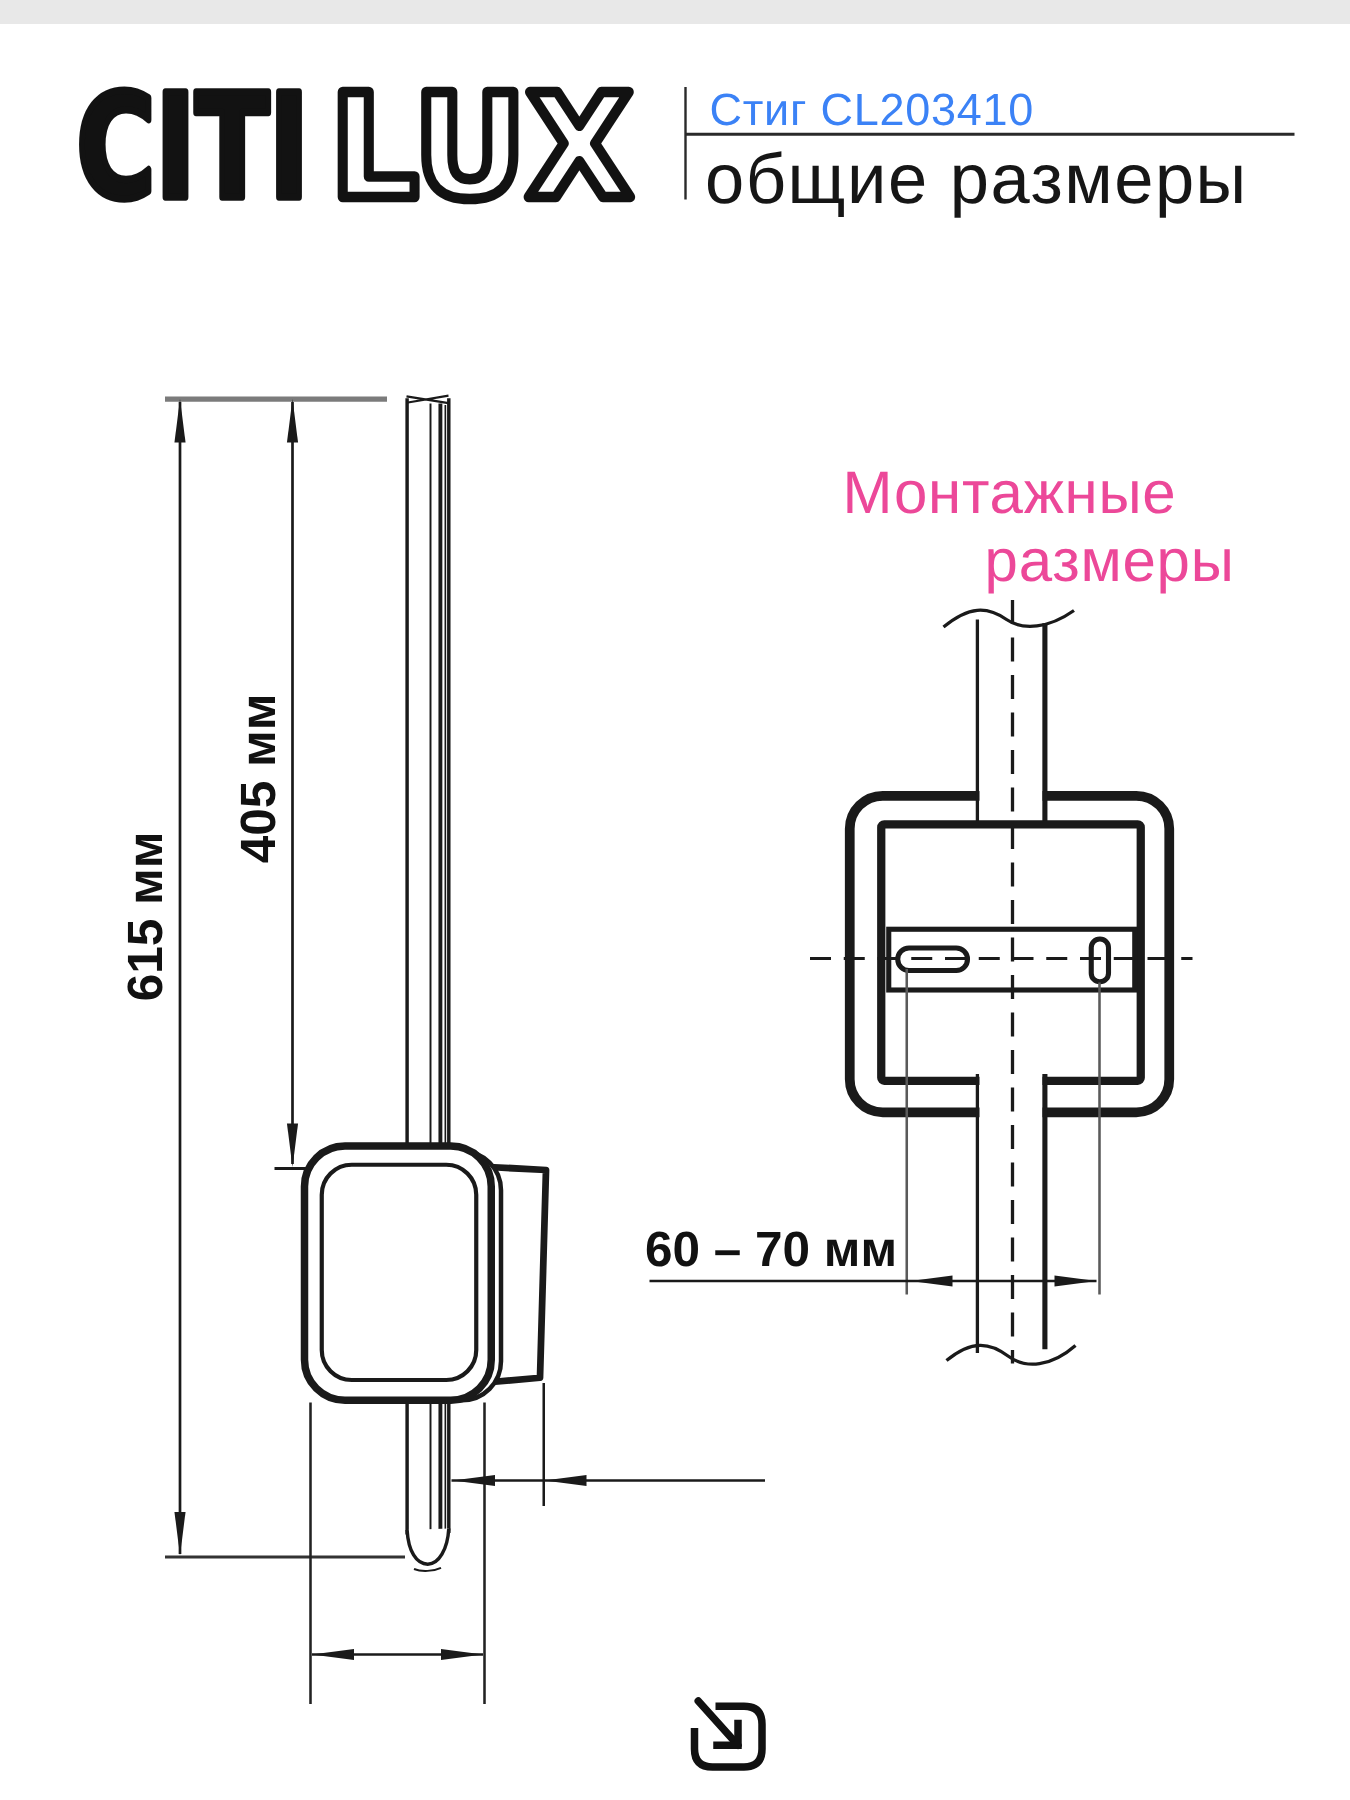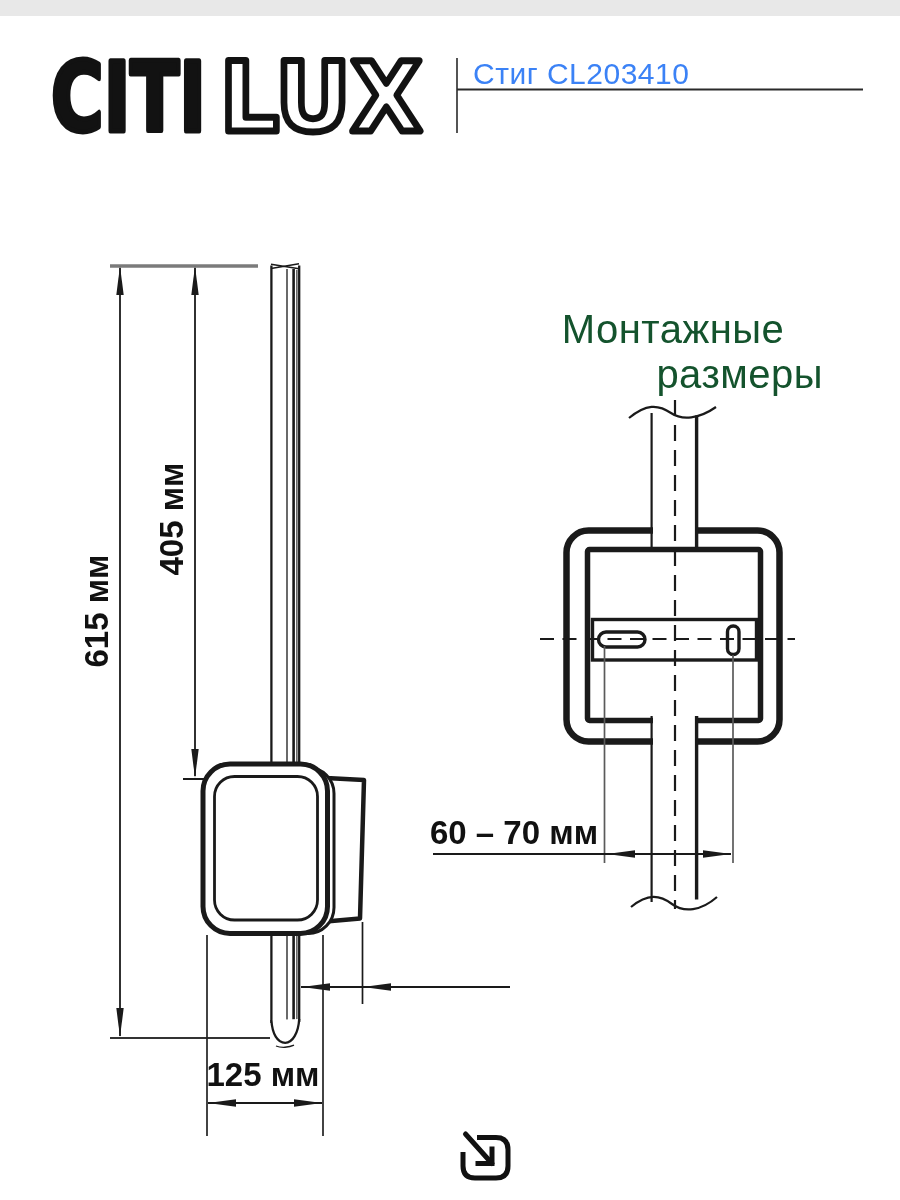--- a/index.html
+++ b/index.html
@@ -18,21 +18,21 @@
   .hdr-product{
     position:absolute;left:473px;top:41px;font-size:30px;font-weight:400;
     color:#3b82f6;white-space:nowrap;letter-spacing:0.5px;
   }
   .hdr-view{
     position:absolute;left:470px;top:75px;font-size:47px;font-weight:400;
     color:#161616;white-space:nowrap;letter-spacing:1px;
   }
   .mnt-title{
     position:absolute;left:523px;width:300px;text-align:center;
-    font-size:40px;font-weight:400;color:#14532d;white-space:nowrap;
+    font-size:40px;font-weight:400;color:#ec4899;white-space:nowrap;
     letter-spacing:0.5px;
   }
   .footer-note{
     position:absolute;left:520px;top:1124px;font-size:34px;font-weight:700;
     color:#111;white-space:nowrap;letter-spacing:-0.5px;
   }
   svg{display:block;}
 </style>
 </head>
 <body>
@@ -40,20 +40,21 @@
 <div class="page">
 
   <div class="abs" style="left:35px;top:34px;width:400px;height:92px;">
     <svg width="400" height="92" viewBox="0 0 400 92">
       <text x="16" y="81" textLength="155" lengthAdjust="spacingAndGlyphs" font-family="DejaVu Sans, Liberation Sans, sans-serif" font-size="96" font-weight="bold" fill="#121212" stroke="#121212" stroke-width="5" stroke-linejoin="round" stroke-linecap="round">CITI</text>
       <text x="185" y="81" textLength="202" lengthAdjust="spacingAndGlyphs" font-family="DejaVu Sans, Liberation Sans, sans-serif" font-size="96" font-weight="bold" fill="#ffffff" stroke="#121212" stroke-width="7" stroke-linejoin="round">LUX</text>
     </svg>
   </div>
 
   <div class="hdr-product">Стиг CL203410</div>
+  <div class="hdr-view">общие размеры</div>
 
   <svg class="abs" style="left:0;top:0;" width="900" height="1200" viewBox="0 0 900 1200">
 
     <g stroke="#2a2a2a" fill="none">
       <path d="M457,42 V117" stroke-width="1.6"></path>
       <path d="M457,73.5 H863" stroke-width="2"></path>
     </g>
 
     <g>
 
@@ -162,21 +163,20 @@
       <path d="M465.5,1118 L492,1147.5" stroke-width="5" stroke-linecap="round"></path>
       <path d="M492,1130.5 L492,1147.5 L475.5,1147.5" stroke-width="5"></path>
     </g>
   </svg>
 
   <div class="dim-label rot" style="left:17px;top:577px;width:160px;height:36px;line-height:36px;">615 мм</div>
 
   <div class="dim-label rot" style="left:92px;top:485px;width:160px;height:36px;line-height:36px;">405 мм</div>
 
 
-  <div class="dim-label" style="left:183px;top:1040px;width:160px;">125 мм</div>
 
   <div class="dim-label" style="left:404px;top:798px;width:220px;">60 – 70 мм</div>
 
   <div class="mnt-title" style="top:291px;">Монтажные</div>
   <div class="mnt-title" style="top:336px;text-align:right;">размеры</div>
 
 
 </div>
 
 </body></html>

